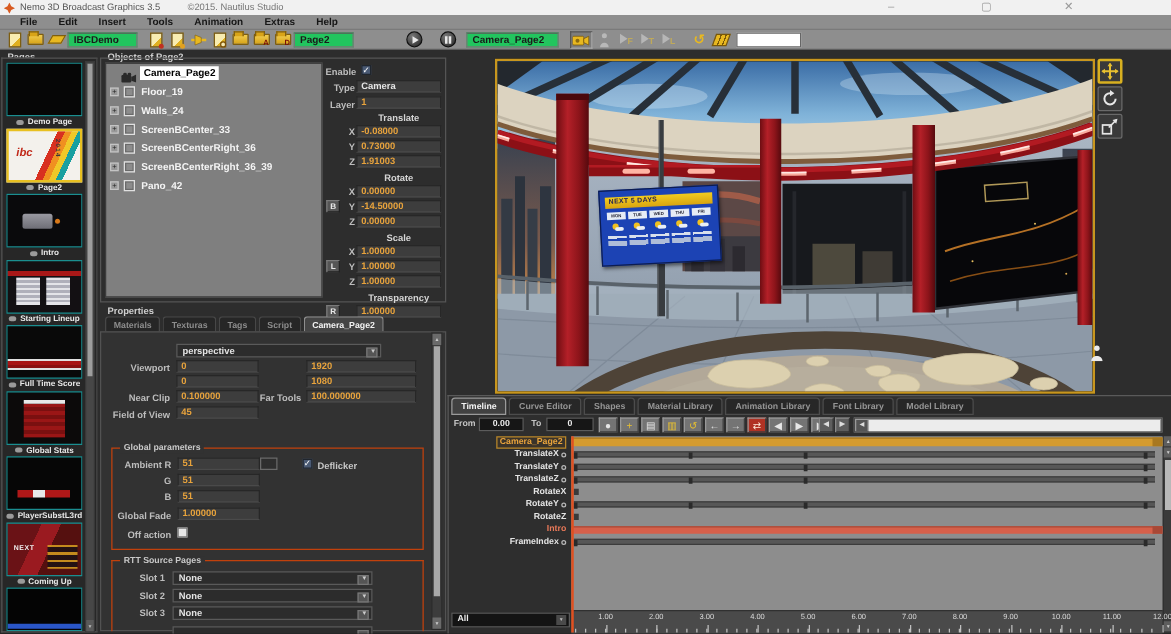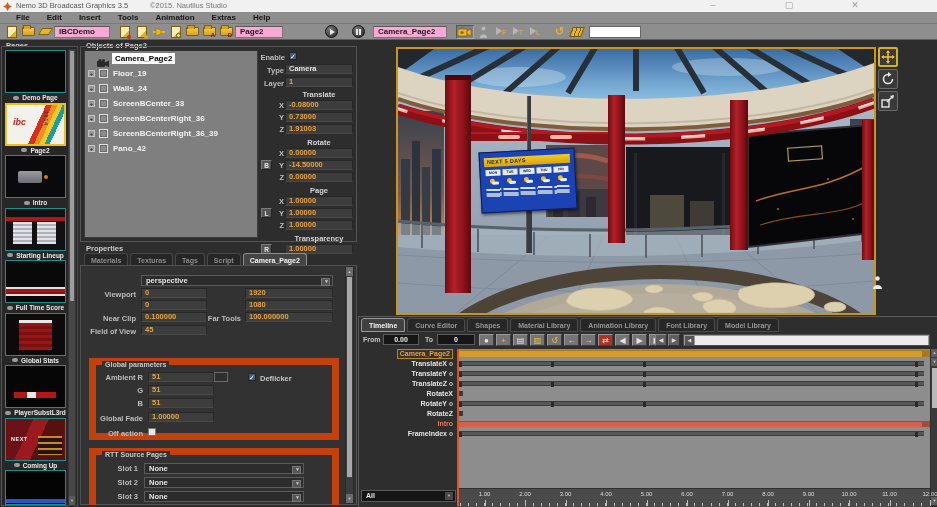--- a/index.html
+++ b/index.html
@@ -11,36 +11,36 @@
 
   
   #titlebar { position:absolute; left:0; top:0; width:937px; height:12px; background:#f1f1f1; color:#4a4a4a; font-size:7.5px; line-height:12px; }
   #titlebar .ttl { position:absolute; left:16px; top:0; font-weight:normal; color:#555; }
   #titlebar .cpy { position:absolute; left:150px; top:0; color:#777; }
   .winbtn { position:absolute; top:0; width:14px; text-align:center; color:#9a9a9a; font-size:9px; line-height:11px; cursor:default; }
   #menubar { position:absolute; left:0; top:12px; width:937px; height:12px; background:#8e8e8e; border-bottom:1px solid #7a7a7a; display:flex; align-items:center; padding-left:14px; gap:13px; }
   .menu-item { font-size:8px; font-weight:bold; color:#161616; padding:0 2px; }
   #toolbar { position:absolute; left:0; top:24px; width:937px; height:16px; background:#8e8e8e; border-bottom:1px solid #5f5f5f; display:flex; align-items:center; padding-left:3px; }
   .tbtxt { font-size:8px; font-weight:bold; color:#1a1a1a; padding:0 4px; white-space:nowrap; }
-  .tbbox { border:1px solid #777; border-top-color:#5a5a5a; background:#f9a8d4; height:12px; line-height:10px; }
+  .tbbox { border:1px solid #777; border-top-color:#5a5a5a; background:#22c55e; height:12px; line-height:10px; }
   .tbsep { width:6px; height:14px; }
   .tbicon { width:15px; height:14px; margin:0 1px; display:flex; align-items:center; justify-content:center; position:relative; }
   .pg { width:10px; height:12px; background:linear-gradient(135deg,#f8ecb0 0 62%,#e0b020 62%); border:1px solid #7e5e10; }
   .pgdot { position:absolute; right:1px; bottom:0; width:4px; height:4px; border-radius:50%; }
   .fold { width:13px; height:9px; background:linear-gradient(#f0cc50,#d8a418); border:1px solid #7e5e10; border-radius:1px; position:relative; }
   .fold:before { content:""; position:absolute; left:0; top:-3px; width:6px; height:3px; background:#d8a418; border:1px solid #7e5e10; border-bottom:none; }
   .badge { position:absolute; font-size:6px; font-weight:bold; color:#7a1008; right:2px; bottom:1px; }
   .roundbtn { width:13px; height:13px; border-radius:50%; background:radial-gradient(circle at 35% 30%,#7a7a7a,#242424); border:1px solid #101010; display:flex; align-items:center; justify-content:center; color:#eee; font-size:6px; margin:0 2px; }
   .pressed { background:#7d7d7d; border:1px solid #565656; border-bottom-color:#a8a8a8; border-right-color:#a8a8a8; }
   .ghost { opacity:.55; }
   #tb-input { width:52px; height:12px; background:#fff; border:1px solid #666; margin-left:4px; }
 
   
   .grouplab { position:absolute; font-size:7.5px; font-weight:bold; color:#cfcfcf; }
-  .gbox { position:absolute; border:7px solid #c2410c; }
+  .gbox { position:absolute; border:1px solid #c2410c; }
   .gbox > .gtitle { position:absolute; top:-4px; left:6px; background:#323232; padding:0 3px; font-size:7px; font-weight:bold; color:#c8c8c8; line-height:8px; }
 
   
   #pages-border { position:absolute; left:1px; top:46px; width:77px; height:460px; border:1px solid #555; border-right:1px solid #4a4a4a; background:#272727; }
   #pages-list { position:absolute; left:5px; top:50px; width:61px; height:455px; overflow:hidden; }
   .page-thumb { width:61px; height:43px; border:1px solid #1b8e90; position:relative; overflow:hidden; }
   .page-thumb.sel { border:2px solid #e8c020; }
   .page-label { height:9.5px; display:flex; align-items:center; justify-content:center; gap:3px; }
   .page-label-text { font-size:6.5px; font-weight:bold; color:#e8e8e8; white-space:nowrap; }
   .page-label-icon { width:6px; height:4px; background:#9a9a9a; border-radius:2px; }
@@ -406,21 +406,21 @@
       <div class="t-label" style="left: 0px; top: 79px;">Z</div>
       <div class="t-field" style="top: 78px;">1.91003</div>
       <div class="t-hdr" style="top: 92px;">Rotate</div>
       <div class="t-label" style="left: 0px; top: 103px;">X</div>
       <div class="t-field" style="top: 102px;">0.00000</div>
       <div class="t-label" style="left: 0px; top: 115px;">Y</div>
       <div class="t-field" style="top: 114px;">-14.50000</div>
       <div class="t-btn" style="top: 114px;">B</div>
       <div class="t-label" style="left: 0px; top: 127px;">Z</div>
       <div class="t-field" style="top: 126px;">0.00000</div>
-      <div class="t-hdr" style="top: 140px;">Page</div>
+      <div class="t-hdr" style="top: 140px;">Scale</div>
       <div class="t-label" style="left: 0px; top: 151px;">X</div>
       <div class="t-field" style="top: 150px;">1.00000</div>
       <div class="t-label" style="left: 0px; top: 163px;">Y</div>
       <div class="t-field" style="top: 162px;">1.00000</div>
       <div class="t-btn" style="top: 162px;">L</div>
       <div class="t-label" style="left: 0px; top: 175px;">Z</div>
       <div class="t-field" style="top: 174px;">1.00000</div>
       <div class="t-hdr" style="top: 188px;">Transparency</div>
       <div class="t-field" style="top: 198px;">1.00000</div>
       <div class="t-btn" style="top: 198px;">R</div>
@@ -429,21 +429,21 @@
   <span class="grouplab" style="left:86px;top:244px">Properties</span>
   <div id="prop-tabs">
       <div class="ptab">Materials</div>
       <div class="ptab">Texturas</div>
       <div class="ptab">Tags</div>
       <div class="ptab">Script</div>
       <div class="ptab active">Camera_Page2</div>
     </div>
   <div id="prop-content">
     <span class="p-label" style="left:40px;top:11px;width:55px">Type</span>
-    <div class="dd" style="left:60px;top:9px;width:192px"><span>perspective</span><span class="arr">▼</span></div>
+    <div class="dd" style="left:60px;top:9px;width:164px"><span>perspective</span><span class="arr">▼</span></div>
     <span class="p-label" style="left:0px;top:24px;width:55px">Viewport</span>
     <div class="p-field" style="left:60px;top:22px;width:66px">0</div>
     <div class="p-field" style="left:164px;top:22px;width:88px">1920</div>
     <div class="p-field" style="left:60px;top:34px;width:66px">0</div>
     <div class="p-field" style="left:164px;top:34px;width:88px">1080</div>
     <span class="p-label" style="left:0px;top:48px;width:55px">Near Clip</span>
     <div class="p-field" style="left:60px;top:46px;width:66px">0.100000</div>
     <span class="p-label" style="left:120px;top:48px;width:40px">Far Tools</span>
     <div class="p-field" style="left:164px;top:46px;width:88px">100.000000</div>
     <span class="p-label" style="left:0px;top:61px;width:55px">Field of View</span>

